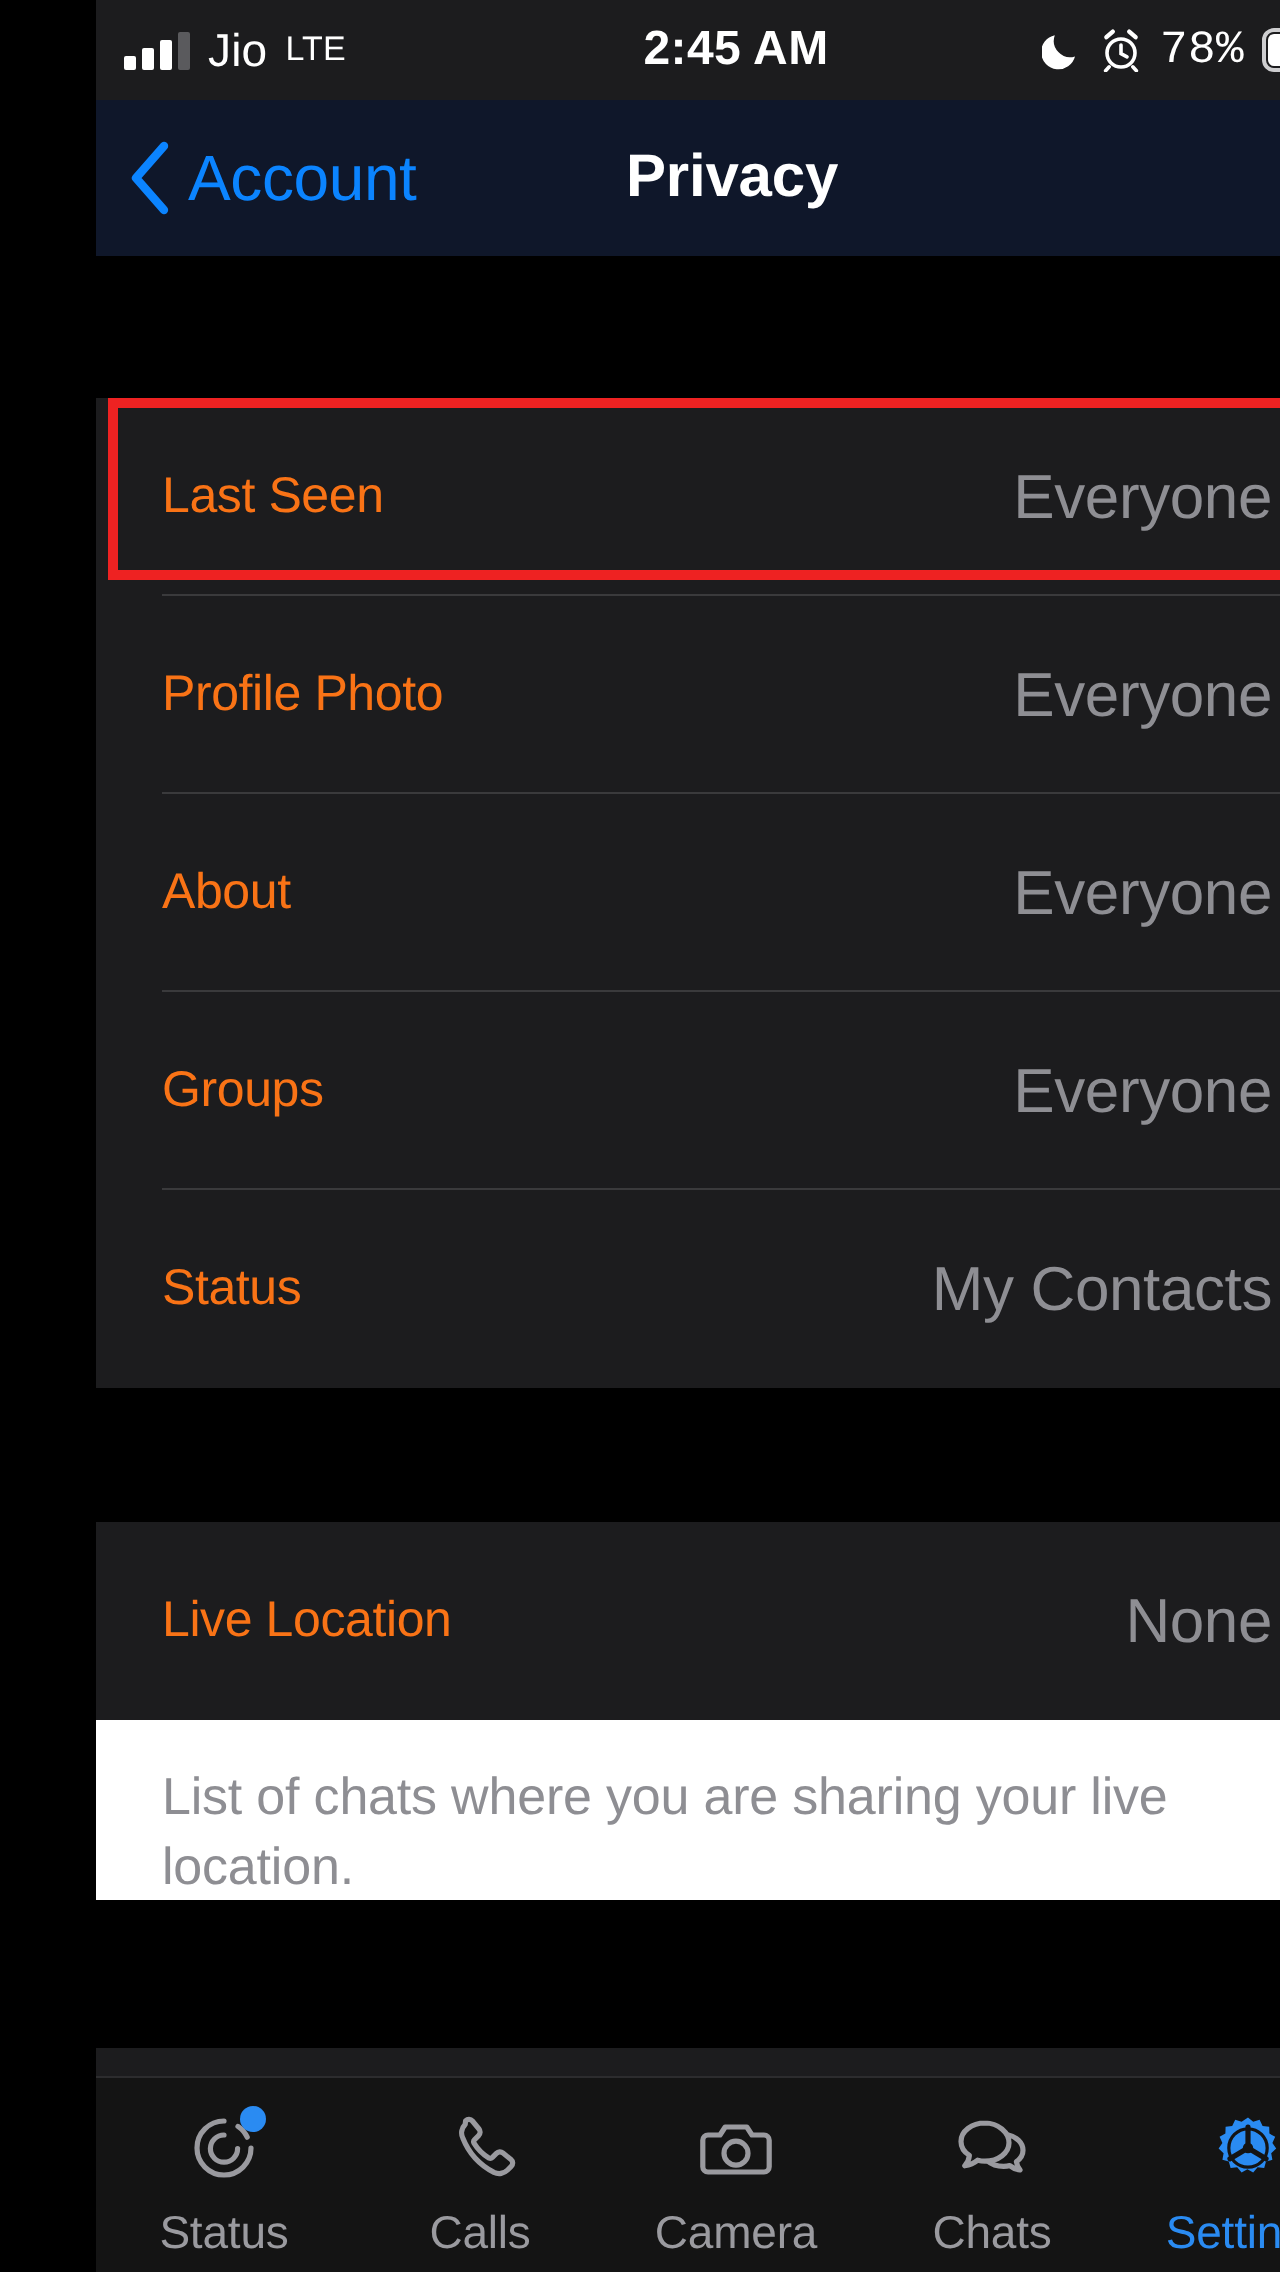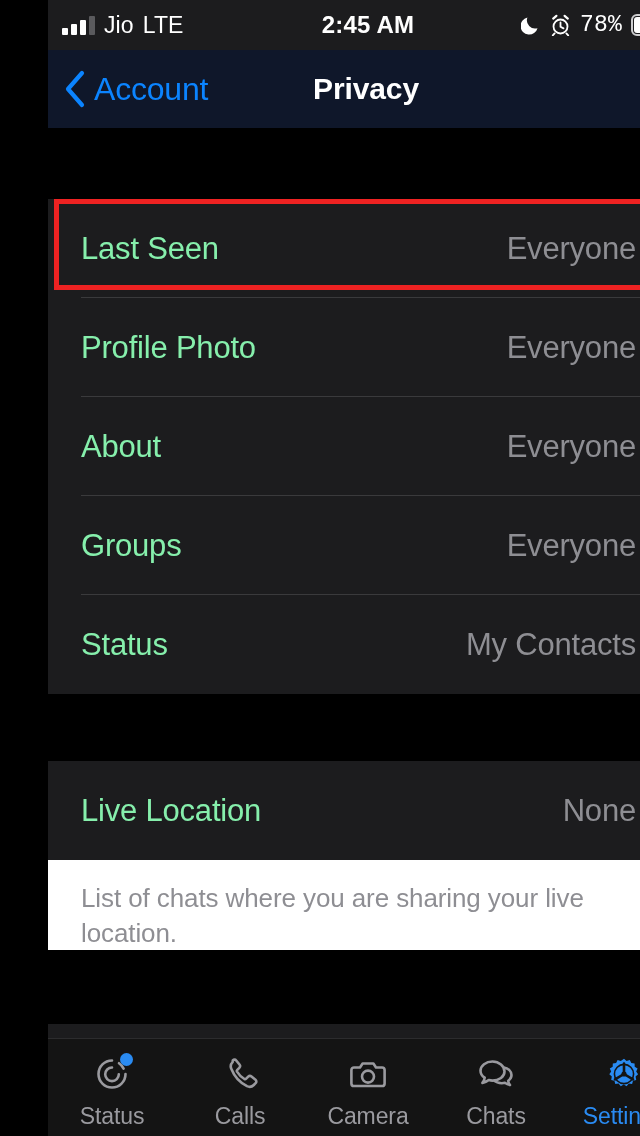--- a/index.html
+++ b/index.html
@@ -21,21 +21,21 @@
     position:absolute; left:14px; top:0; height:50px;
     display:flex; align-items:center; gap:9px;
   }
   .bars { display:flex; align-items:flex-end; gap:3px; height:19px; }
   .bars i { display:block; width:6px; background:#fff; border-radius:1px; }
   .bars i:nth-child(1){ height:7px; }
   .bars i:nth-child(2){ height:11px; }
   .bars i:nth-child(3){ height:15px; }
   .bars i:nth-child(4){ height:19px; background:#5a5a5d; }
   .carrier { font-size:23px; letter-spacing:0.1px; }
-  .radio { font-size:23px; letter-spacing:0.1px; }
+  .radio { font-size:17px; letter-spacing:0.1px; }
   .sb-time {
     position:absolute; left:0; top:0; width:640px; height:50px;
     display:flex; align-items:center; justify-content:center;
     font-size:24px; font-weight:600; letter-spacing:0.2px;
   }
   .sb-right {
     position:absolute; right:13px; top:0; height:50px;
     display:flex; align-items:center; gap:9px;
   }
   .moon-ic { width:20px; height:22px; display:block; }
@@ -85,21 +85,21 @@
   .row {
     position:relative; display:flex; align-items:center;
     height:99px; padding:0 22px 0 33px;
   }
   .row .sep {
     position:absolute; left:33px; right:0; bottom:0; height:1px;
     background:#3a3a3c;
   }
   .row:last-child .sep { display:none; }
   .row-label {
-    color:#86efac; font-size:31px; letter-spacing:-0.2px; flex:0 0 auto;
+    color:#f97316; font-size:25px; letter-spacing:-0.2px; flex:0 0 auto;
   }
   .row-right {
     margin-left:auto; display:flex; align-items:flex-start; gap:12px;
   }
   .row-value {
     color:#8e8e93; font-size:31px; letter-spacing:-0.2px;
   }
   .chev-ic { width:18px; height:32px; display:block; flex:0 0 auto; }
 
   .footnote {

